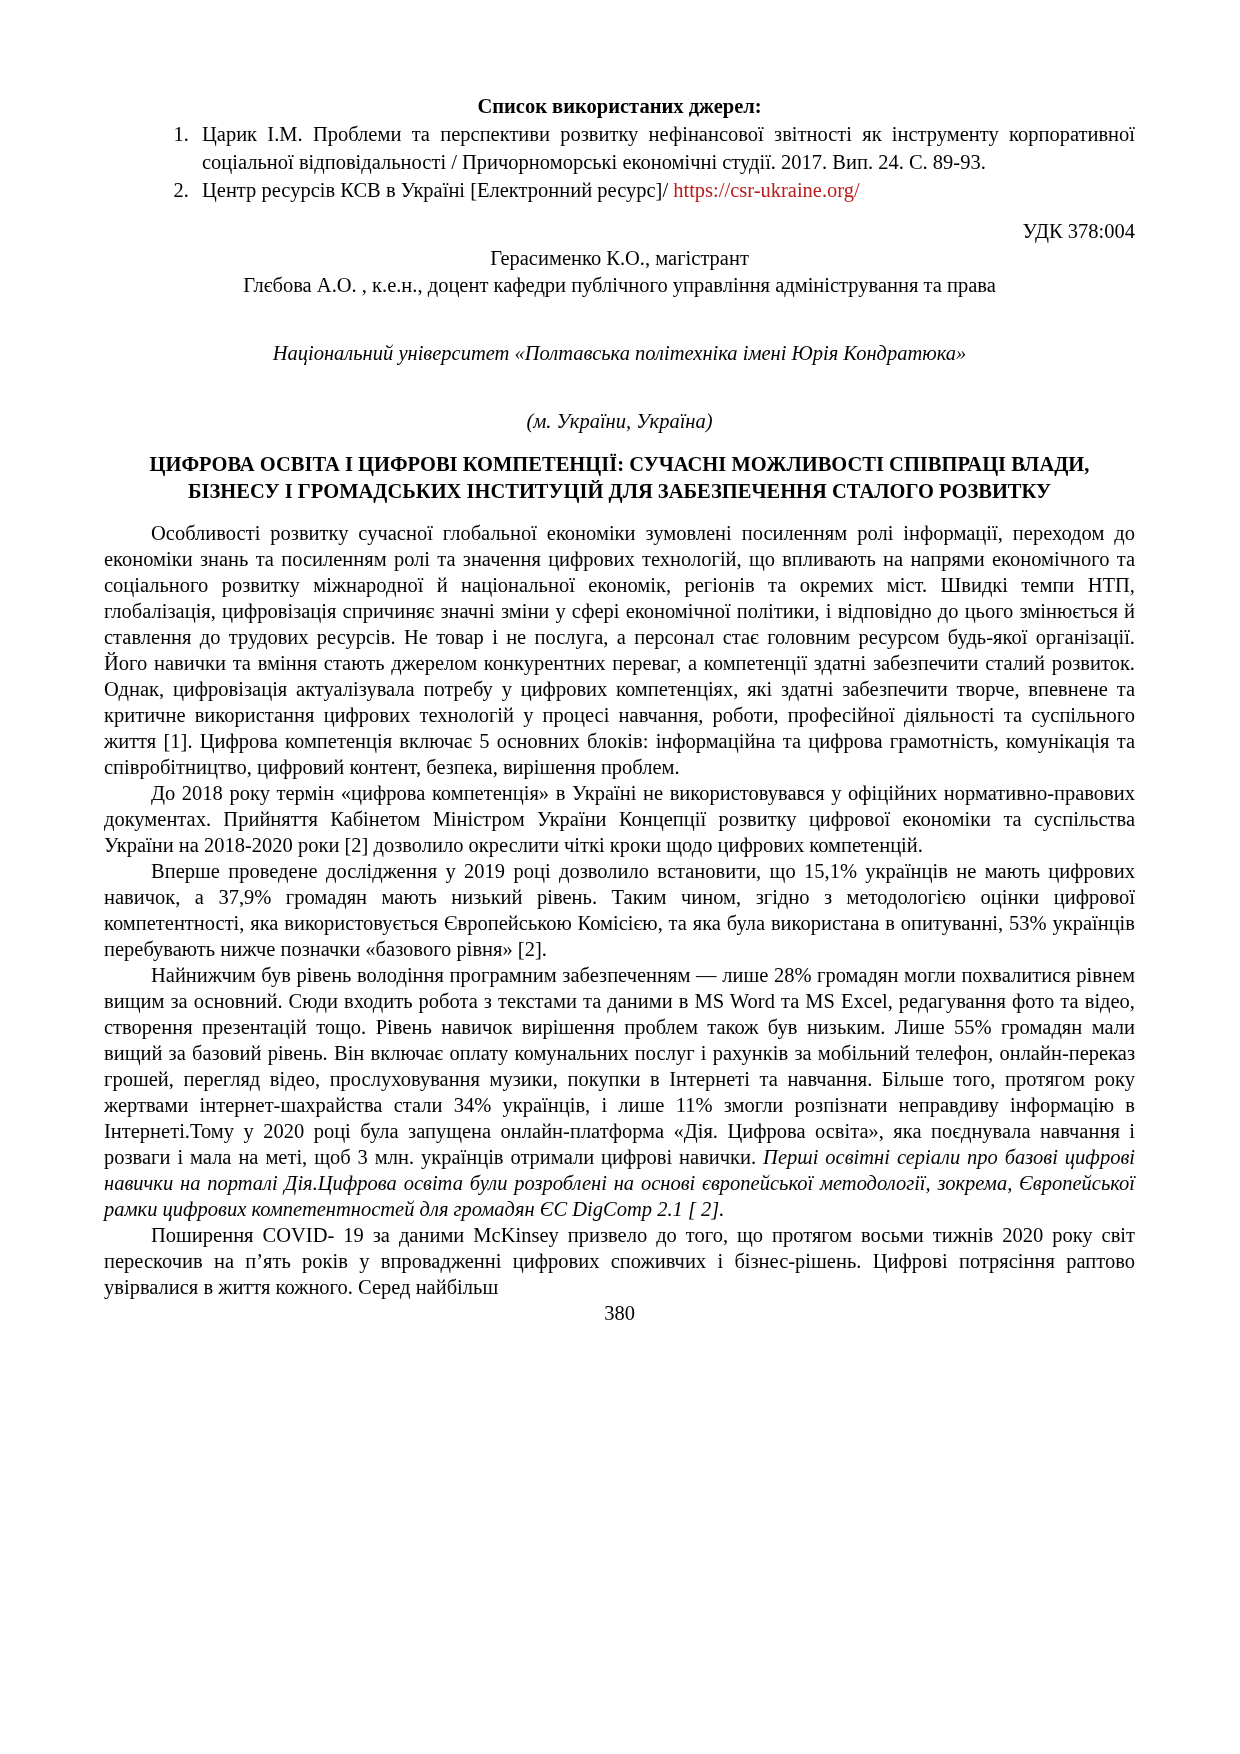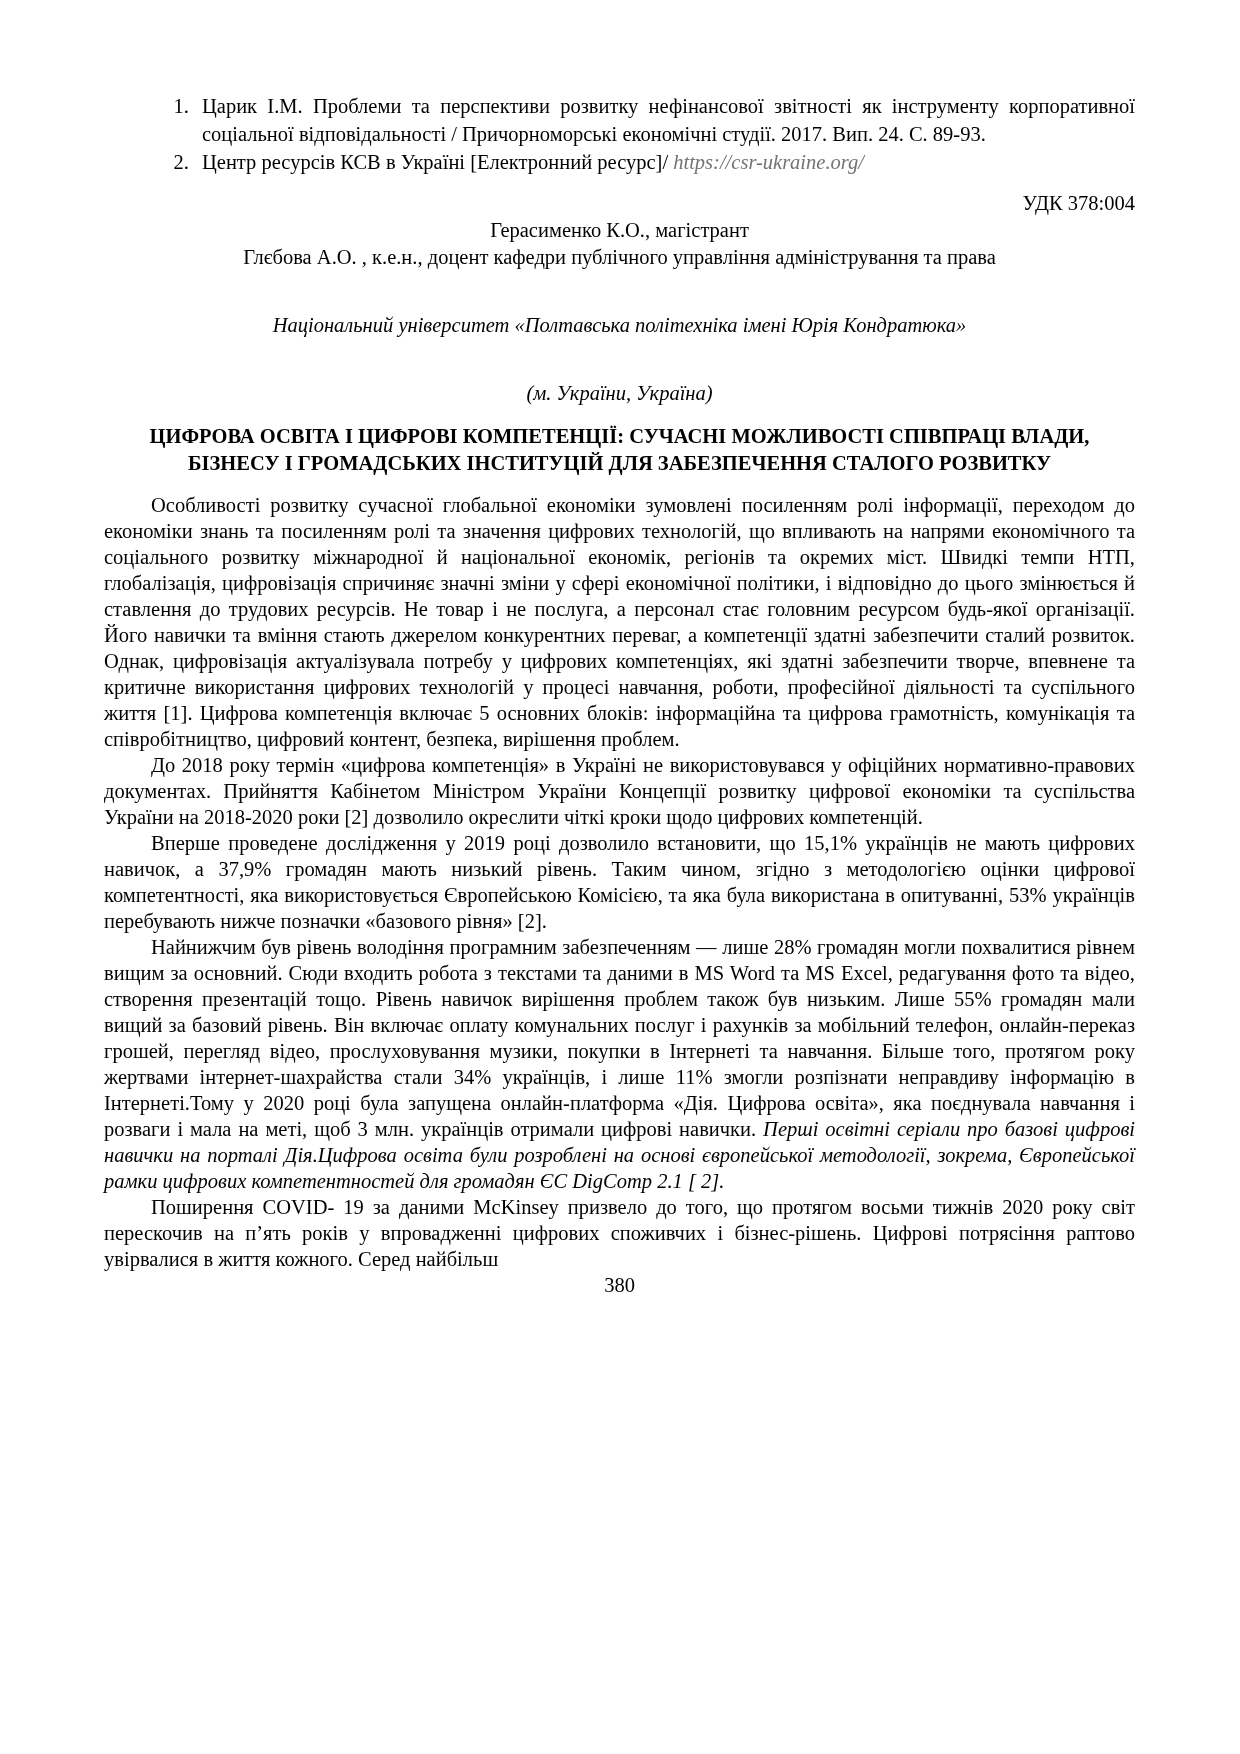--- a/index.html
+++ b/index.html
@@ -26,23 +26,22 @@
     list-style: decimal outside;
     padding-left: 90px;
     margin: 0 0 13px 0;
     line-height: 28px;
   }
   ol.refs li {
     text-align: justify;
     padding-left: 8px;
   }
   .url-link {
-    color: #737373;
+    color: #b91c1c;
     text-decoration: none;
-    font-style: italic;
   }
   .udc {
     text-align: right;
     line-height: 28px;
   }
   .author, .affiliation, .location {
     text-align: center;
     line-height: 27px;
   }
   .affiliation, .location { font-style: italic; margin-top: 41px; }
@@ -64,20 +63,21 @@
     text-align: center;
     margin-top: 0;
     line-height: 26px;
   }
 </style>
 </head>
 <body>
 
 <div class="page">
 
+  <div class="refs-heading">Список використаних джерел:</div>
 
   <ol class="refs">
     <li><span>Царик І.М. Проблеми та перспективи розвитку нефінансової звітності як інструменту корпоративної соціальної відповідальності / Причорноморські економічні студії. 2017. Вип. 24.  С. 89-93.</span></li>
     <li><span>Центр ресурсів КСВ в Україні [Електронний ресурс]/ </span><a class="url-link" href="#">https://csr-ukraine.org/</a></li>
   </ol>
 
   <div class="udc">УДК 378:004</div>
 
   <div class="author">Герасименко К.О., магістрант</div>
 

